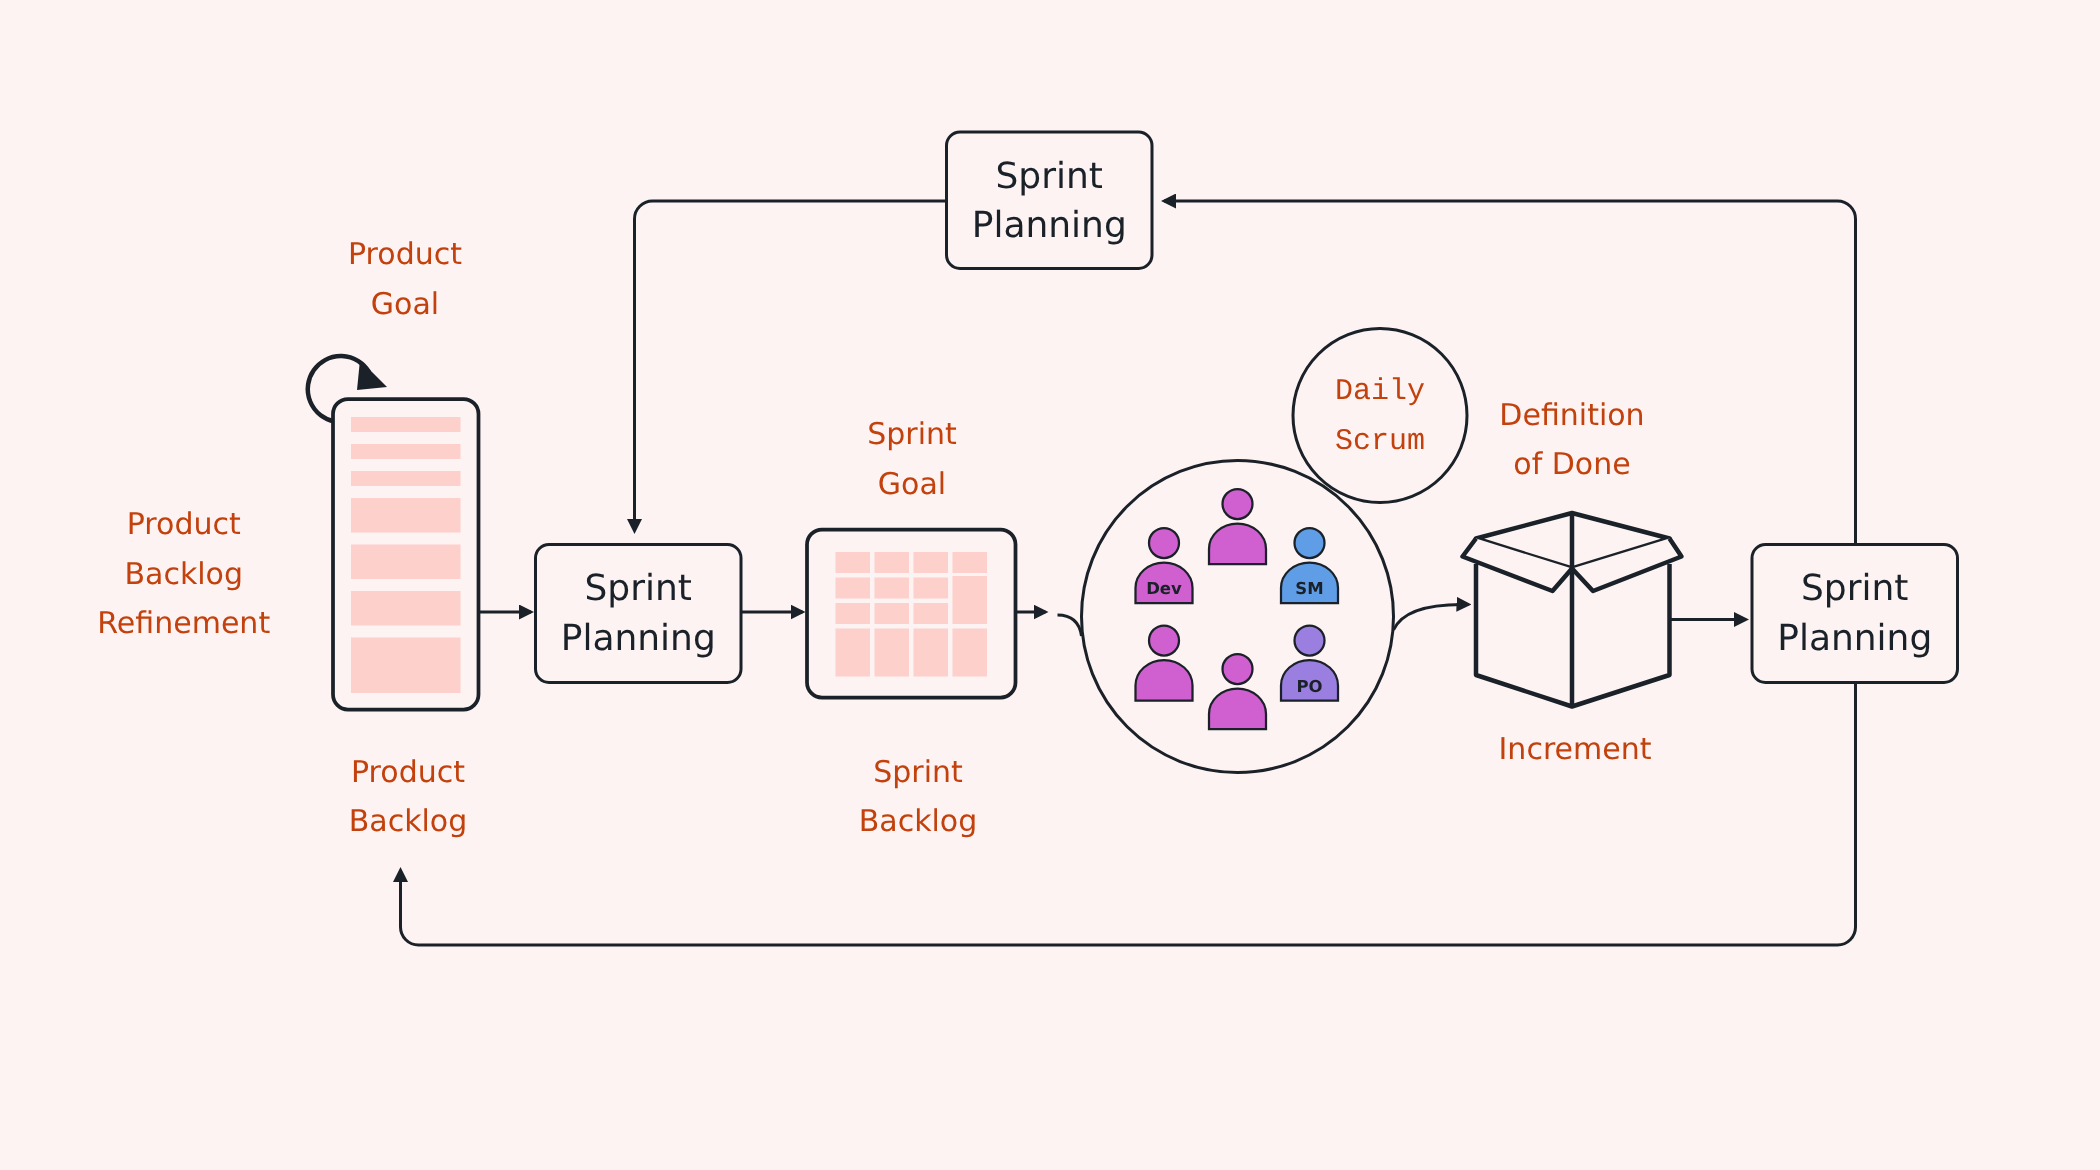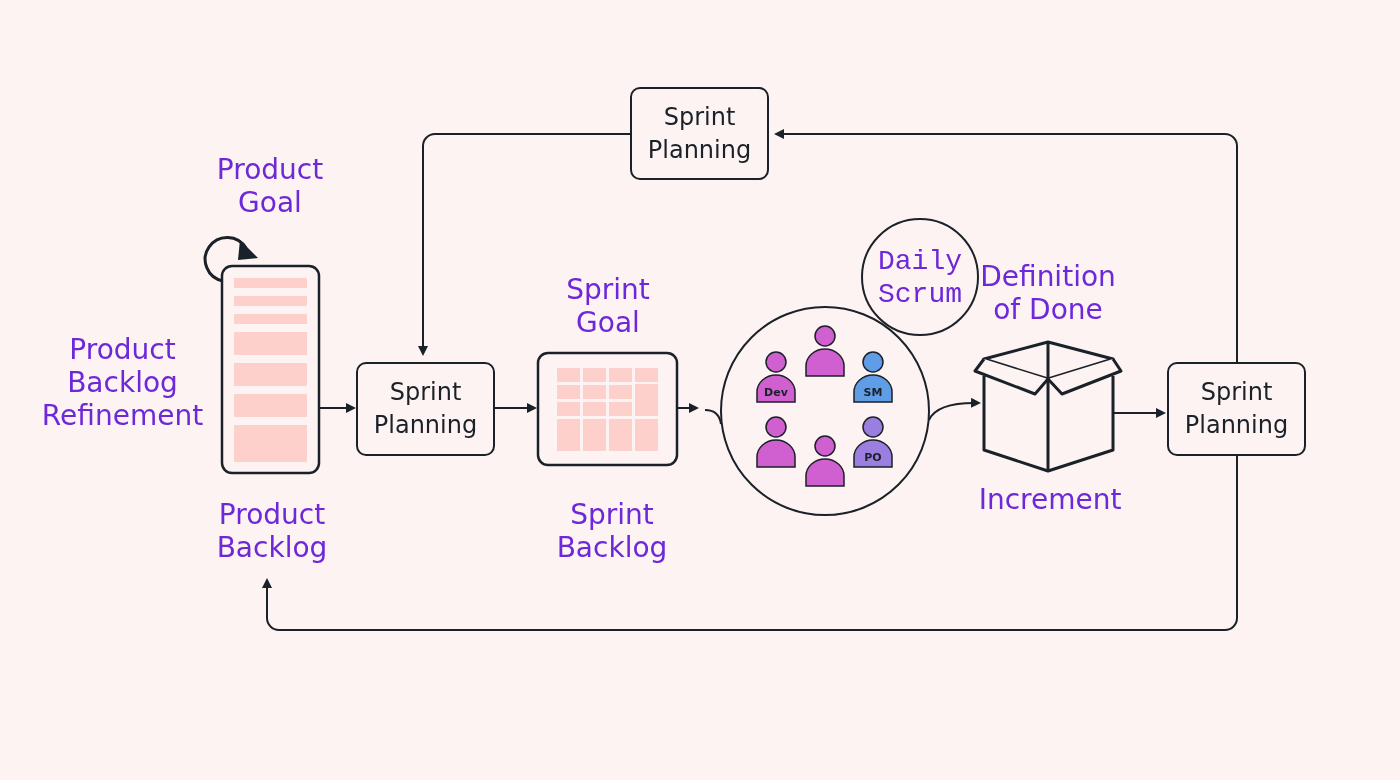--- a/index.html
+++ b/index.html
@@ -1,19 +1,19 @@
 <!DOCTYPE html>
 <html><head>
 <meta charset="utf-8">
 <style>
   html, body { margin:0; padding:0; }
   body { width:1400px; height:780px; background:#fdf3f2; overflow:hidden; font-family:"DejaVu Sans", sans-serif; }
   #stage { position:relative; width:1400px; height:780px; }
   svg#diagram { position:absolute; left:0; top:0; }
-  .lbl { position:absolute; color:#6d28d9; font-size:28px; line-height:33px; text-align:center; white-space:pre-line; }
+  .lbl { position:absolute; color:#c2410c; font-size:20px; line-height:33px; text-align:center; white-space:pre-line; }
   .box { position:absolute; border:2.5px solid #1b2128; border-radius:10px; background:#fdf3f2; box-sizing:border-box; display:flex; align-items:center; justify-content:center; text-align:center; color:#1b2128; font-size:24px; line-height:33px; white-space:pre-line; }
   .badge { font-family:"DejaVu Sans", sans-serif; font-size:11px; font-weight:bold; fill:#1b2128; }
 </style>
 </head>
 <body>
 
 <div id="stage">
   <svg id="diagram" width="1400" height="780" viewBox="0 0 1400 780">
     <defs>
       <marker id="arr" markerWidth="10" markerHeight="10" refX="8" refY="5" orient="auto" markerUnits="userSpaceOnUse">

